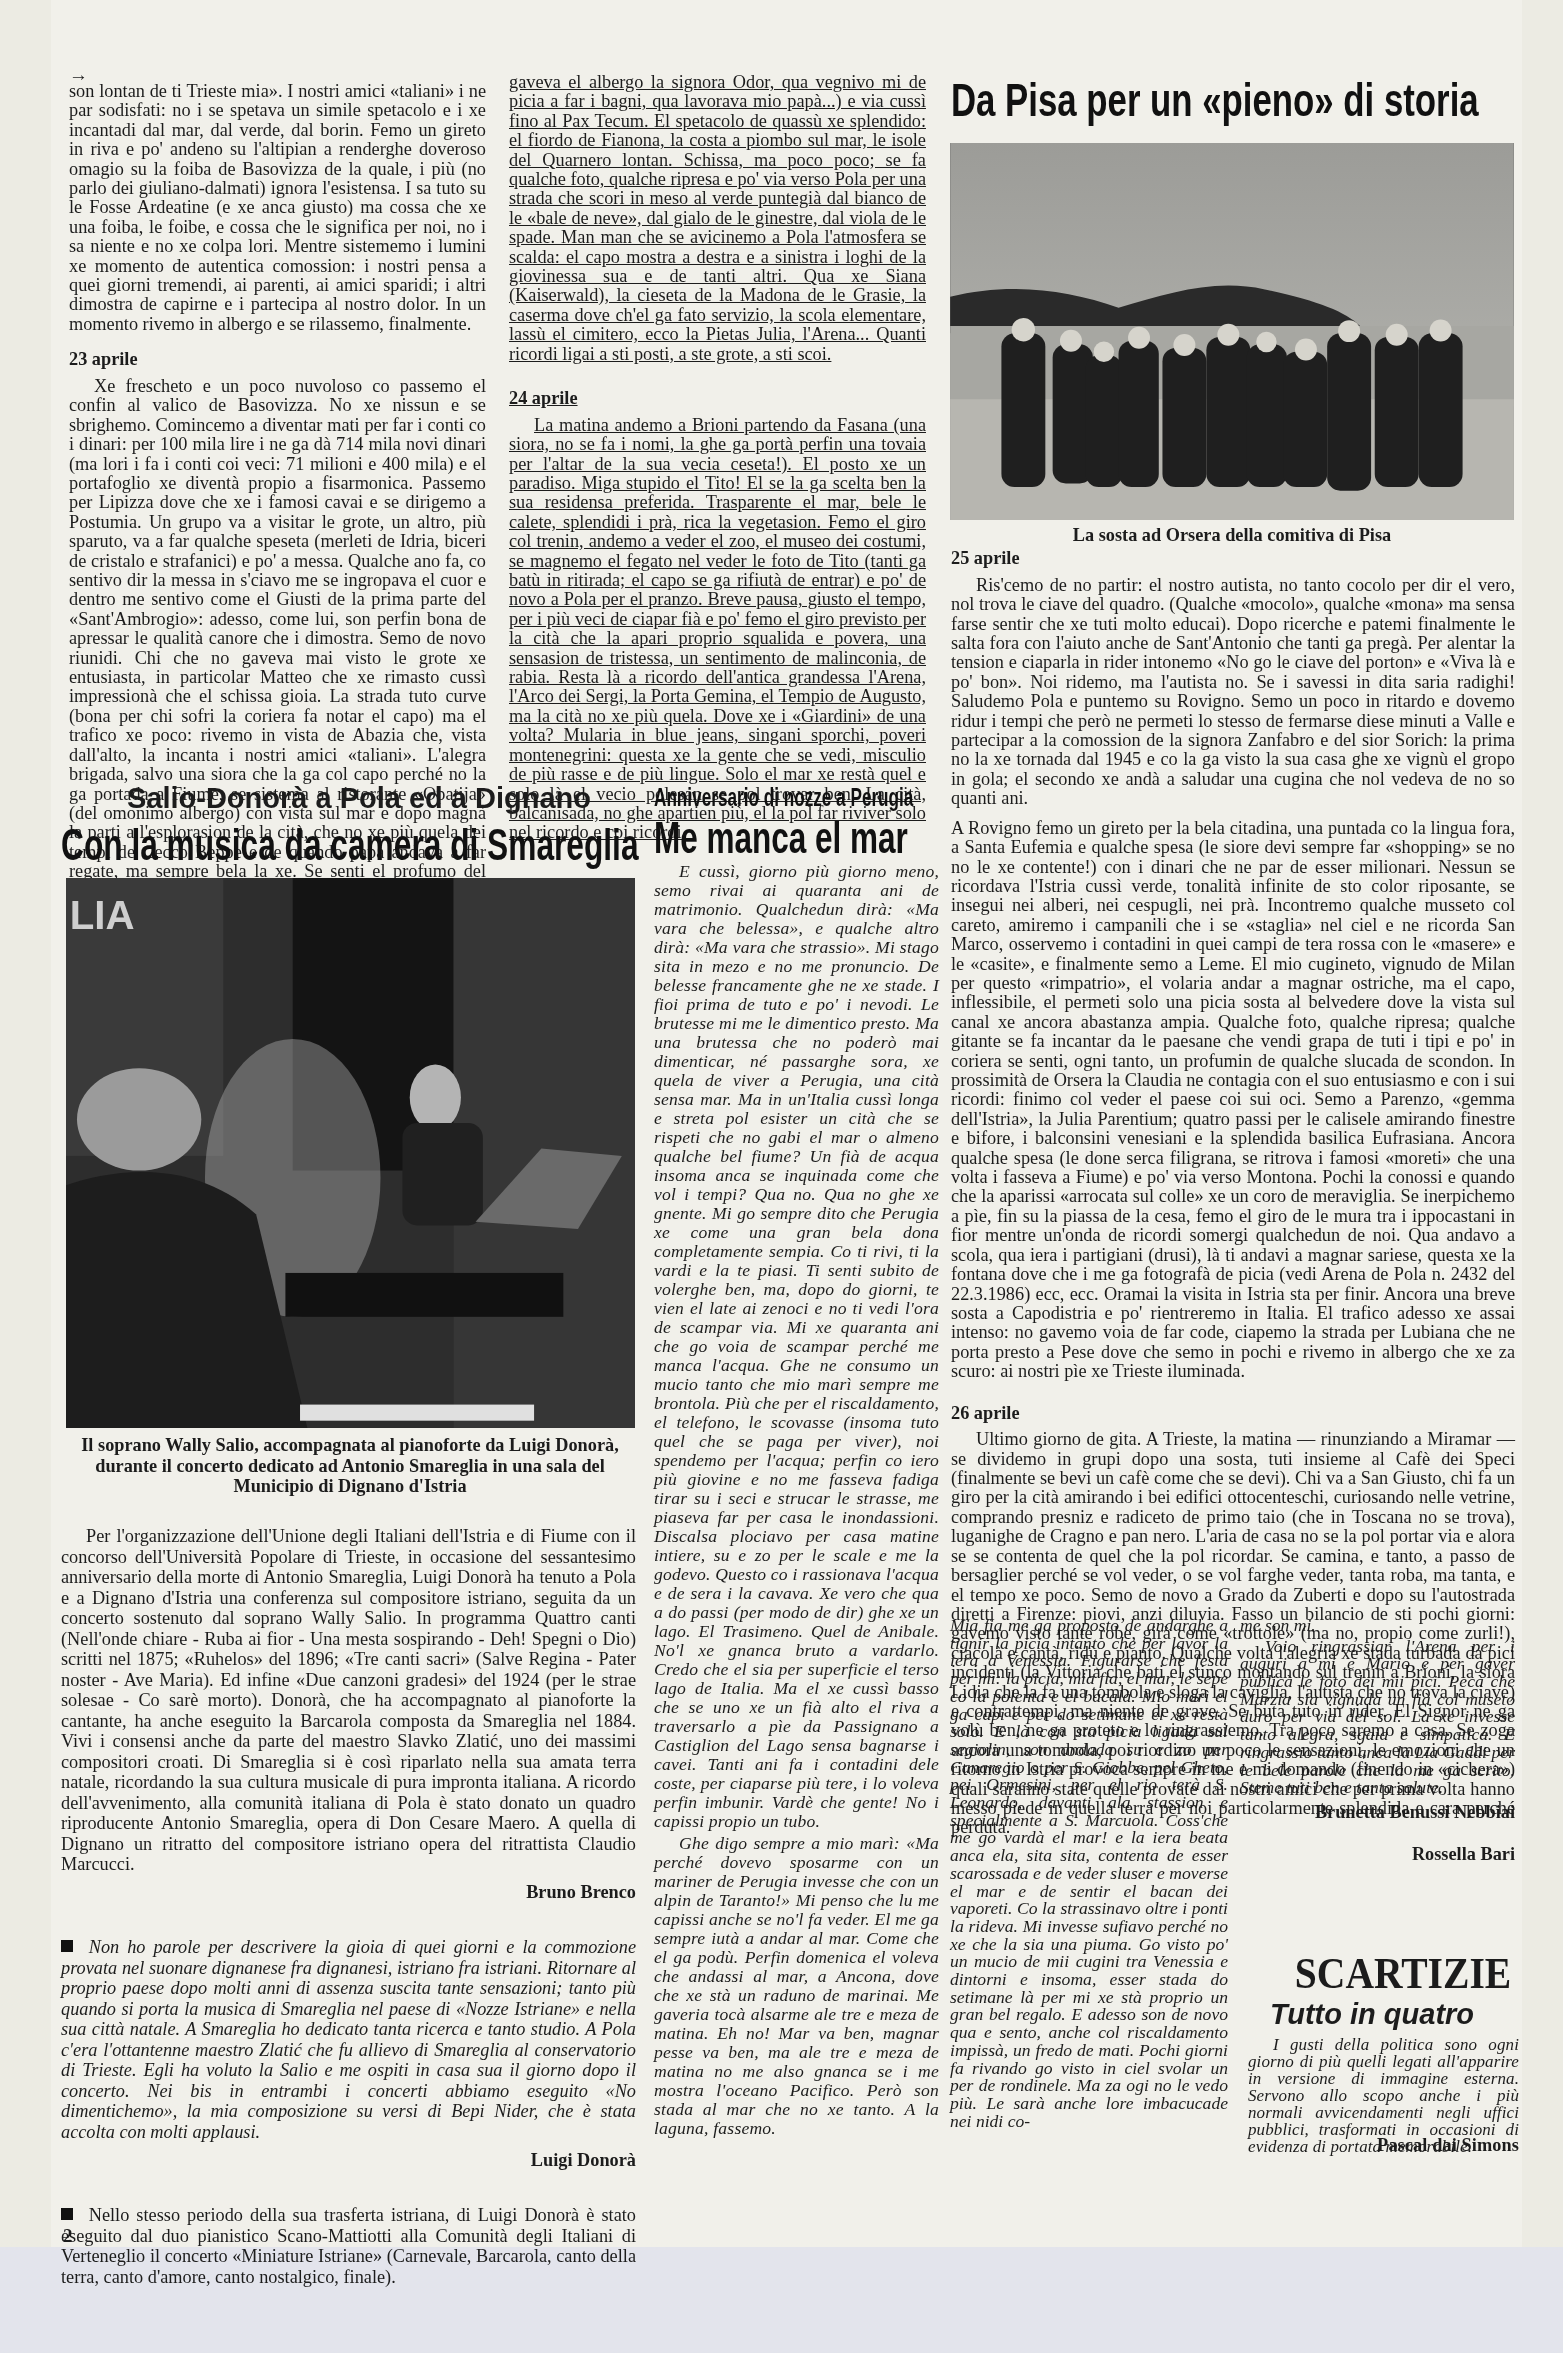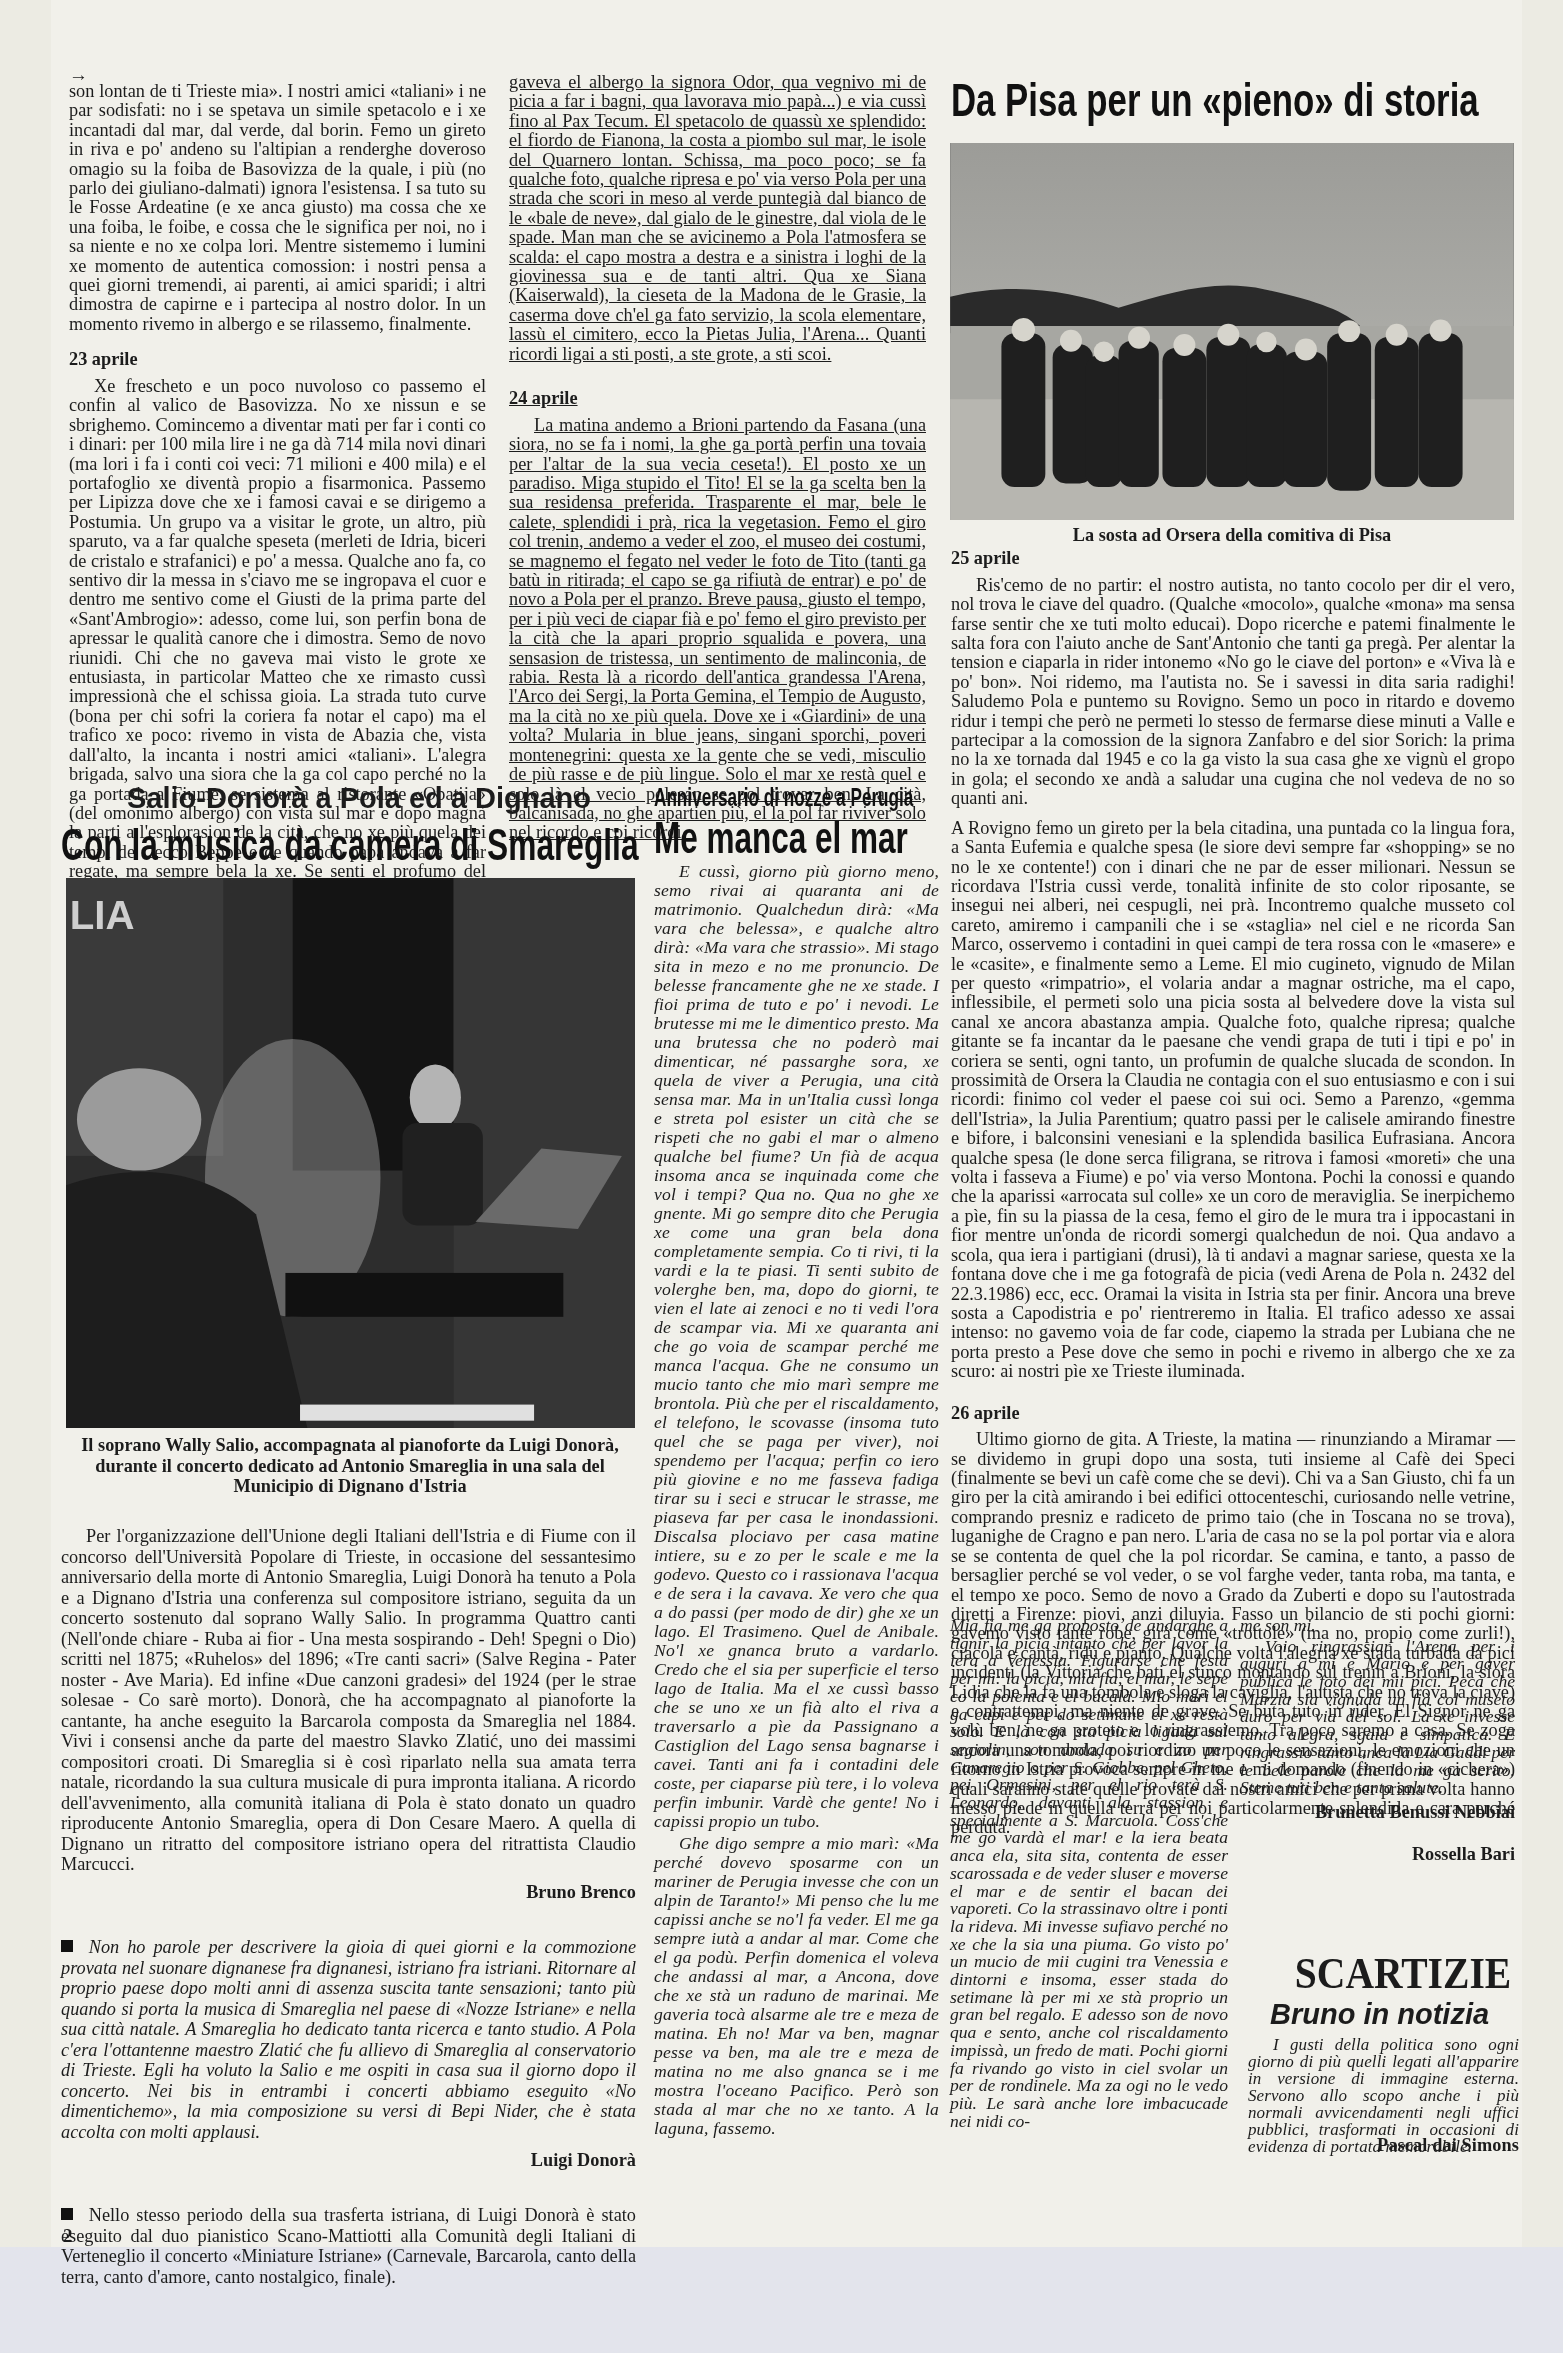--- a/index.html
+++ b/index.html
@@ -145,21 +145,21 @@
 <div class="abs body-txt it" style="left:1240px;top:1617px;width:275px;font-size:17.6px;line-height:17.7px;">
   <p class="noind">me son mi.</p>
   <p style="margin-top:2.9px;">Voio ringrassiar l'Arena per i auguri a mi e Mario e per gaver publicà le foto dei mii pici. Pecà che Marzia sia vignuda un fià col museto duro per via del sol. La xe invesse tanto alegra, sgaia e simpatica. E ringrassio tanto anca la Lia Gaddi per le bele parole che la me ga scrito. Steme tuti ben e tanta salute.</p>
   <div class="sig it" style="font-style:normal;">Brunetta Benussi Nebbiai</div>
 </div>
 
 <div class="abs" style="left:1248px;top:1947px;width:278px;text-align:right;">
   <span style="font-family:'Liberation Serif','DejaVu Serif',serif;font-weight:bold;font-size:45px;transform:scaleX(0.88);display:inline-block;">SCARTIZIE</span>
 </div>
 <div class="abs" style="left:1270px;top:1998px;width:256px;">
-  <span style="font-family:'Liberation Sans','DejaVu Sans',sans-serif;font-weight:bold;font-style:italic;font-size:29px;">Bruno in notizia</span>
+  <span style="font-family:'Liberation Sans','DejaVu Sans',sans-serif;font-weight:bold;font-style:italic;font-size:29px;">Tutto in quatro</span>
 </div>
 <div class="abs body-txt it" style="left:1248px;top:2036px;width:271px;font-size:17px;line-height:17px;letter-spacing:0.1px;">
   <p>I gusti della politica sono ogni giorno di più quelli legati all'apparire in versione di immagine esterna. Servono allo scopo anche i più normali avvicendamenti negli uffici pubblici, trasformati in occasioni di evidenza di portata memorabile.</p>
   <div class="sig" style="margin-top:-17.6px;font-style:normal;">Pascal dai Simons</div>
 </div>
 
 <div class="abs pageno" style="left:63px;top:2225px;">2</div>
 
 
 </body></html>

